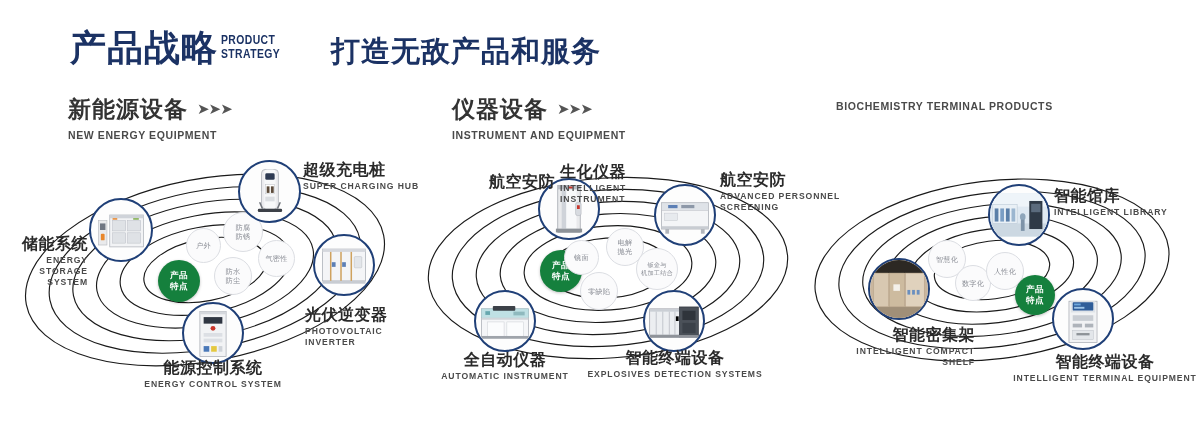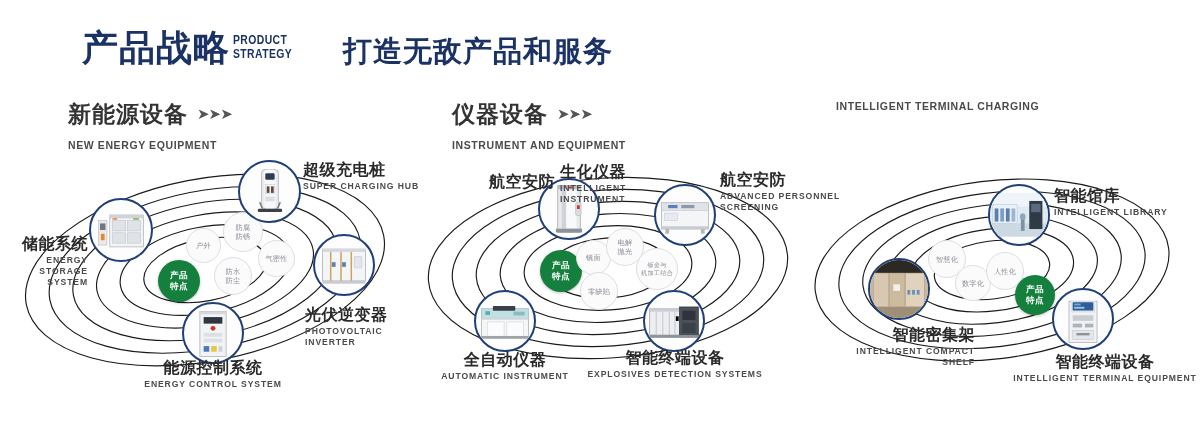--- a/index.html
+++ b/index.html
@@ -8,21 +8,21 @@
     width:1200px;height:422px;
     background:#ffffff;
     font-family:"Liberation Sans","DejaVu Sans",sans-serif;
     overflow:hidden;
     position:relative;
     color:#222;
   }
   #root{position:relative;width:1200px;height:422px;}
 
   
-  .header{position:absolute;left:12px;top:0;width:1004px;height:88px;}
+  .header{position:absolute;left:0;top:0;width:1004px;height:88px;}
   .hdr-main{
     position:absolute;left:70px;top:26px;
     font-size:36px;font-weight:bold;letter-spacing:1px;
     color:#1b3264;line-height:44px;white-space:nowrap;
   }
   .hdr-en{
     position:absolute;left:221px;top:33px;
     font-size:13px;font-weight:bold;color:#1b3264;
     line-height:14px;letter-spacing:0.5px;
     transform:scaleX(.80);transform-origin:left top;
@@ -32,21 +32,21 @@
   .hdr-sub{
     position:absolute;left:331px;top:33px;
     font-size:29px;font-weight:bold;color:#1b3264;
     letter-spacing:1px;white-space:nowrap;line-height:36px;
   }
 
   
   .sec-head{position:absolute;}
   .sec-cn{
     font-size:23px;font-weight:bold;color:#333333;
-    letter-spacing:1px;line-height:36px;white-space:nowrap;
+    letter-spacing:1px;line-height:26px;white-space:nowrap;
   }
   .sec-arrows{
     display:inline-block;margin-left:9px;
     font-size:15px;color:#555;letter-spacing:-1px;
     position:relative;top:-3px;font-weight:bold;
   }
   .sec-en{
     margin-top:4px;
     font-size:10.5px;font-weight:bold;color:#4a4a4a;
     letter-spacing:0.6px;white-space:nowrap;
@@ -118,21 +118,21 @@
   </div>
 
   <div class="sec-head" style="left:452px;top:96px;">
     <div class="sec-cn">
       <span>仪器设备</span><span class="sec-arrows">➤➤➤</span>
     </div>
     <div class="sec-en">INSTRUMENT AND EQUIPMENT</div>
   </div>
 
   <div class="sec-head" style="left:836px;top:96px;">
-    <div class="sec-en">INTELLIGENT TERMINAL CHARGING</div>
+    <div class="sec-en">BIOCHEMISTRY TERMINAL PRODUCTS</div>
   </div>
 
   <div class="cluster" style="left:0px;top:150px;width:420px;height:250px;">
 
     <svg class="orbit-svg" width="420" height="250" viewBox="0 0 420 250">
       <g transform="translate(205,120) rotate(-11)" fill="none" stroke="#1a1a1a" stroke-width="1.15">
         <ellipse rx="62" ry="31"></ellipse>
         <ellipse rx="86" ry="43"></ellipse>
         <ellipse rx="110" ry="55"></ellipse>
         <ellipse rx="134" ry="67"></ellipse>
@@ -250,21 +250,21 @@
         <ellipse rx="180" ry="90"></ellipse>
       </g>
     </svg>
 
     <div class="feat core" style="left:140px;top:100px;width:42px;height:42px;">
       <div>
         <span>产品</span><br>
         <span>特点</span>
       </div>
     </div>
-    <div class="feat" style="left:176px;top:90px;width:35px;height:35px;">
+    <div class="feat" style="left:164px;top:90px;width:35px;height:35px;">
       <span>镜面</span>
     </div>
     <div class="feat" style="left:206px;top:78px;width:38px;height:38px;">
       <span style="white-space:pre-line">电解
 抛光</span>
     </div>
     <div class="feat" style="left:236px;top:98px;width:42px;height:42px;">
       <span style="white-space:pre-line;font-size:6.2px;line-height:8px;">钣金与
 机加工结合</span>
     </div>

